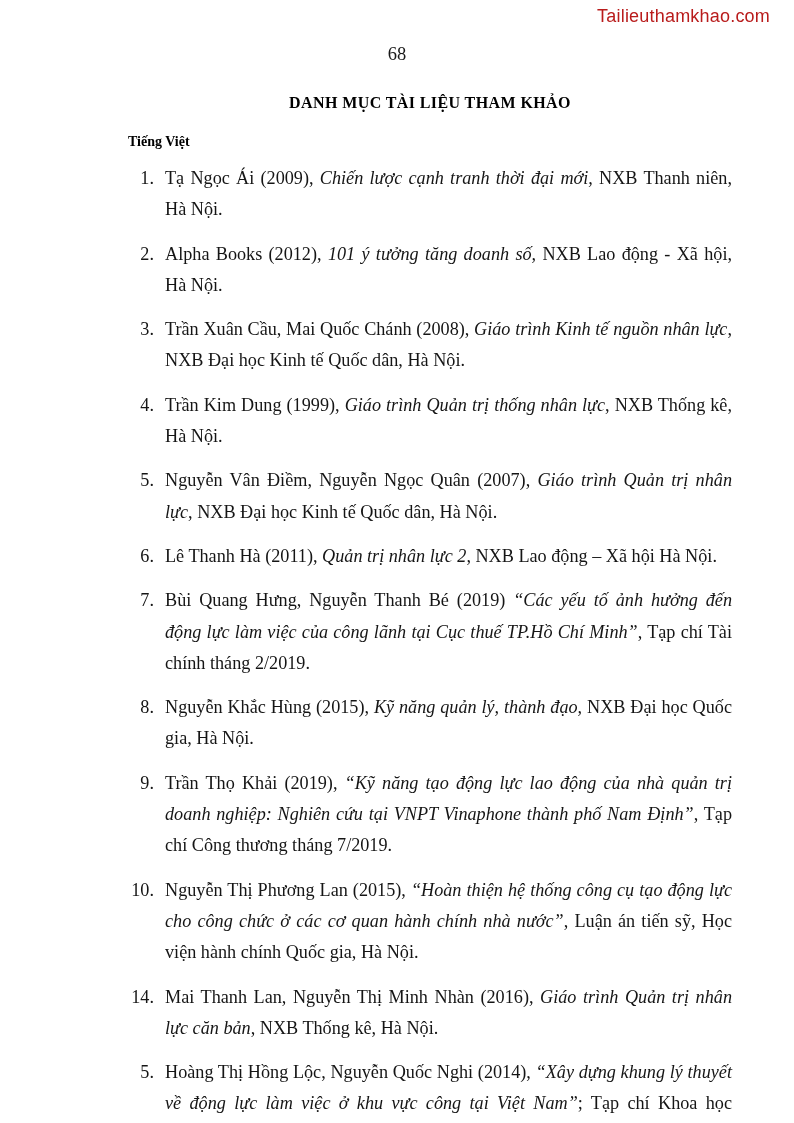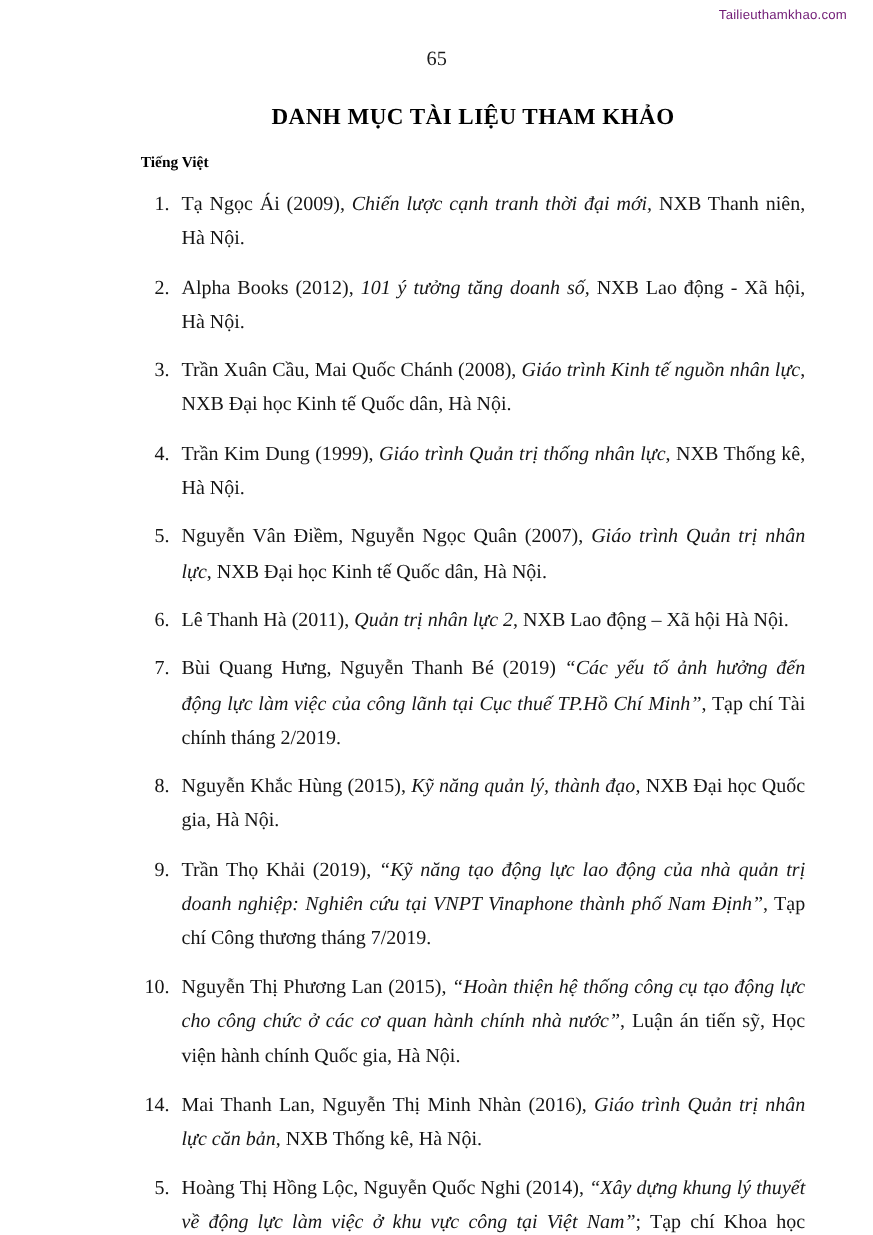--- a/index.html
+++ b/index.html
@@ -14,22 +14,22 @@
     background: #ffffff;
     overflow: hidden;
     font-family: "Liberation Serif", "DejaVu Serif", serif;
     color: #111111;
   }
   .watermark {
     position: absolute;
     top: 6px;
     right: 24px;
     font-family: "Liberation Sans", "DejaVu Sans", sans-serif;
-    font-size: 12px;
-    color: #701a75;
+    font-size: 18px;
+    color: #b91c1c;
     letter-spacing: 0.2px;
     white-space: nowrap;
   }
   .page-number {
     position: absolute;
     top: 44px;
     left: 0;
     right: 0;
     text-align: center;
     font-size: 18.5px;
@@ -37,21 +37,21 @@
   }
   .content {
     position: absolute;
     left: 128px;
     top: 88px;
     width: 604px;
   }
   .doc-title {
     text-align: center;
     font-weight: bold;
-    font-size: 21px;
+    font-size: 16px;
     letter-spacing: 0.4px;
     margin: 0 0 0 0;
     padding-top: 6px;
     color: #000000;
   }
   .section-heading {
     font-weight: bold;
     font-size: 14px;
     margin-top: 22px;
     margin-bottom: 2px;
@@ -85,21 +85,21 @@
     font-style: italic;
   }
 </style>
 </head>
 <body>
 
 <div class="page">
 
   <div class="watermark">Tailieuthamkhao.com</div>
 
-  <div class="page-number">65</div>
+  <div class="page-number">68</div>
 
   <div class="content">
 
     <h1 class="doc-title">DANH MỤC TÀI LIỆU THAM KHẢO</h1>
 
     <h2 class="section-heading">Tiếng Việt</h2>
 
     <ol class="ref-list">
         <li><span class="num">1.</span><span>Tạ Ngọc Ái (2009), </span><span class="it">Chiến lược cạnh tranh thời đại mới,</span><span> NXB Thanh niên, Hà Nội.</span></li>
         <li><span class="num">2.</span><span>Alpha Books (2012), </span><span class="it">101 ý tưởng tăng doanh số,</span><span> NXB Lao động - Xã hội, Hà Nội.</span></li>

